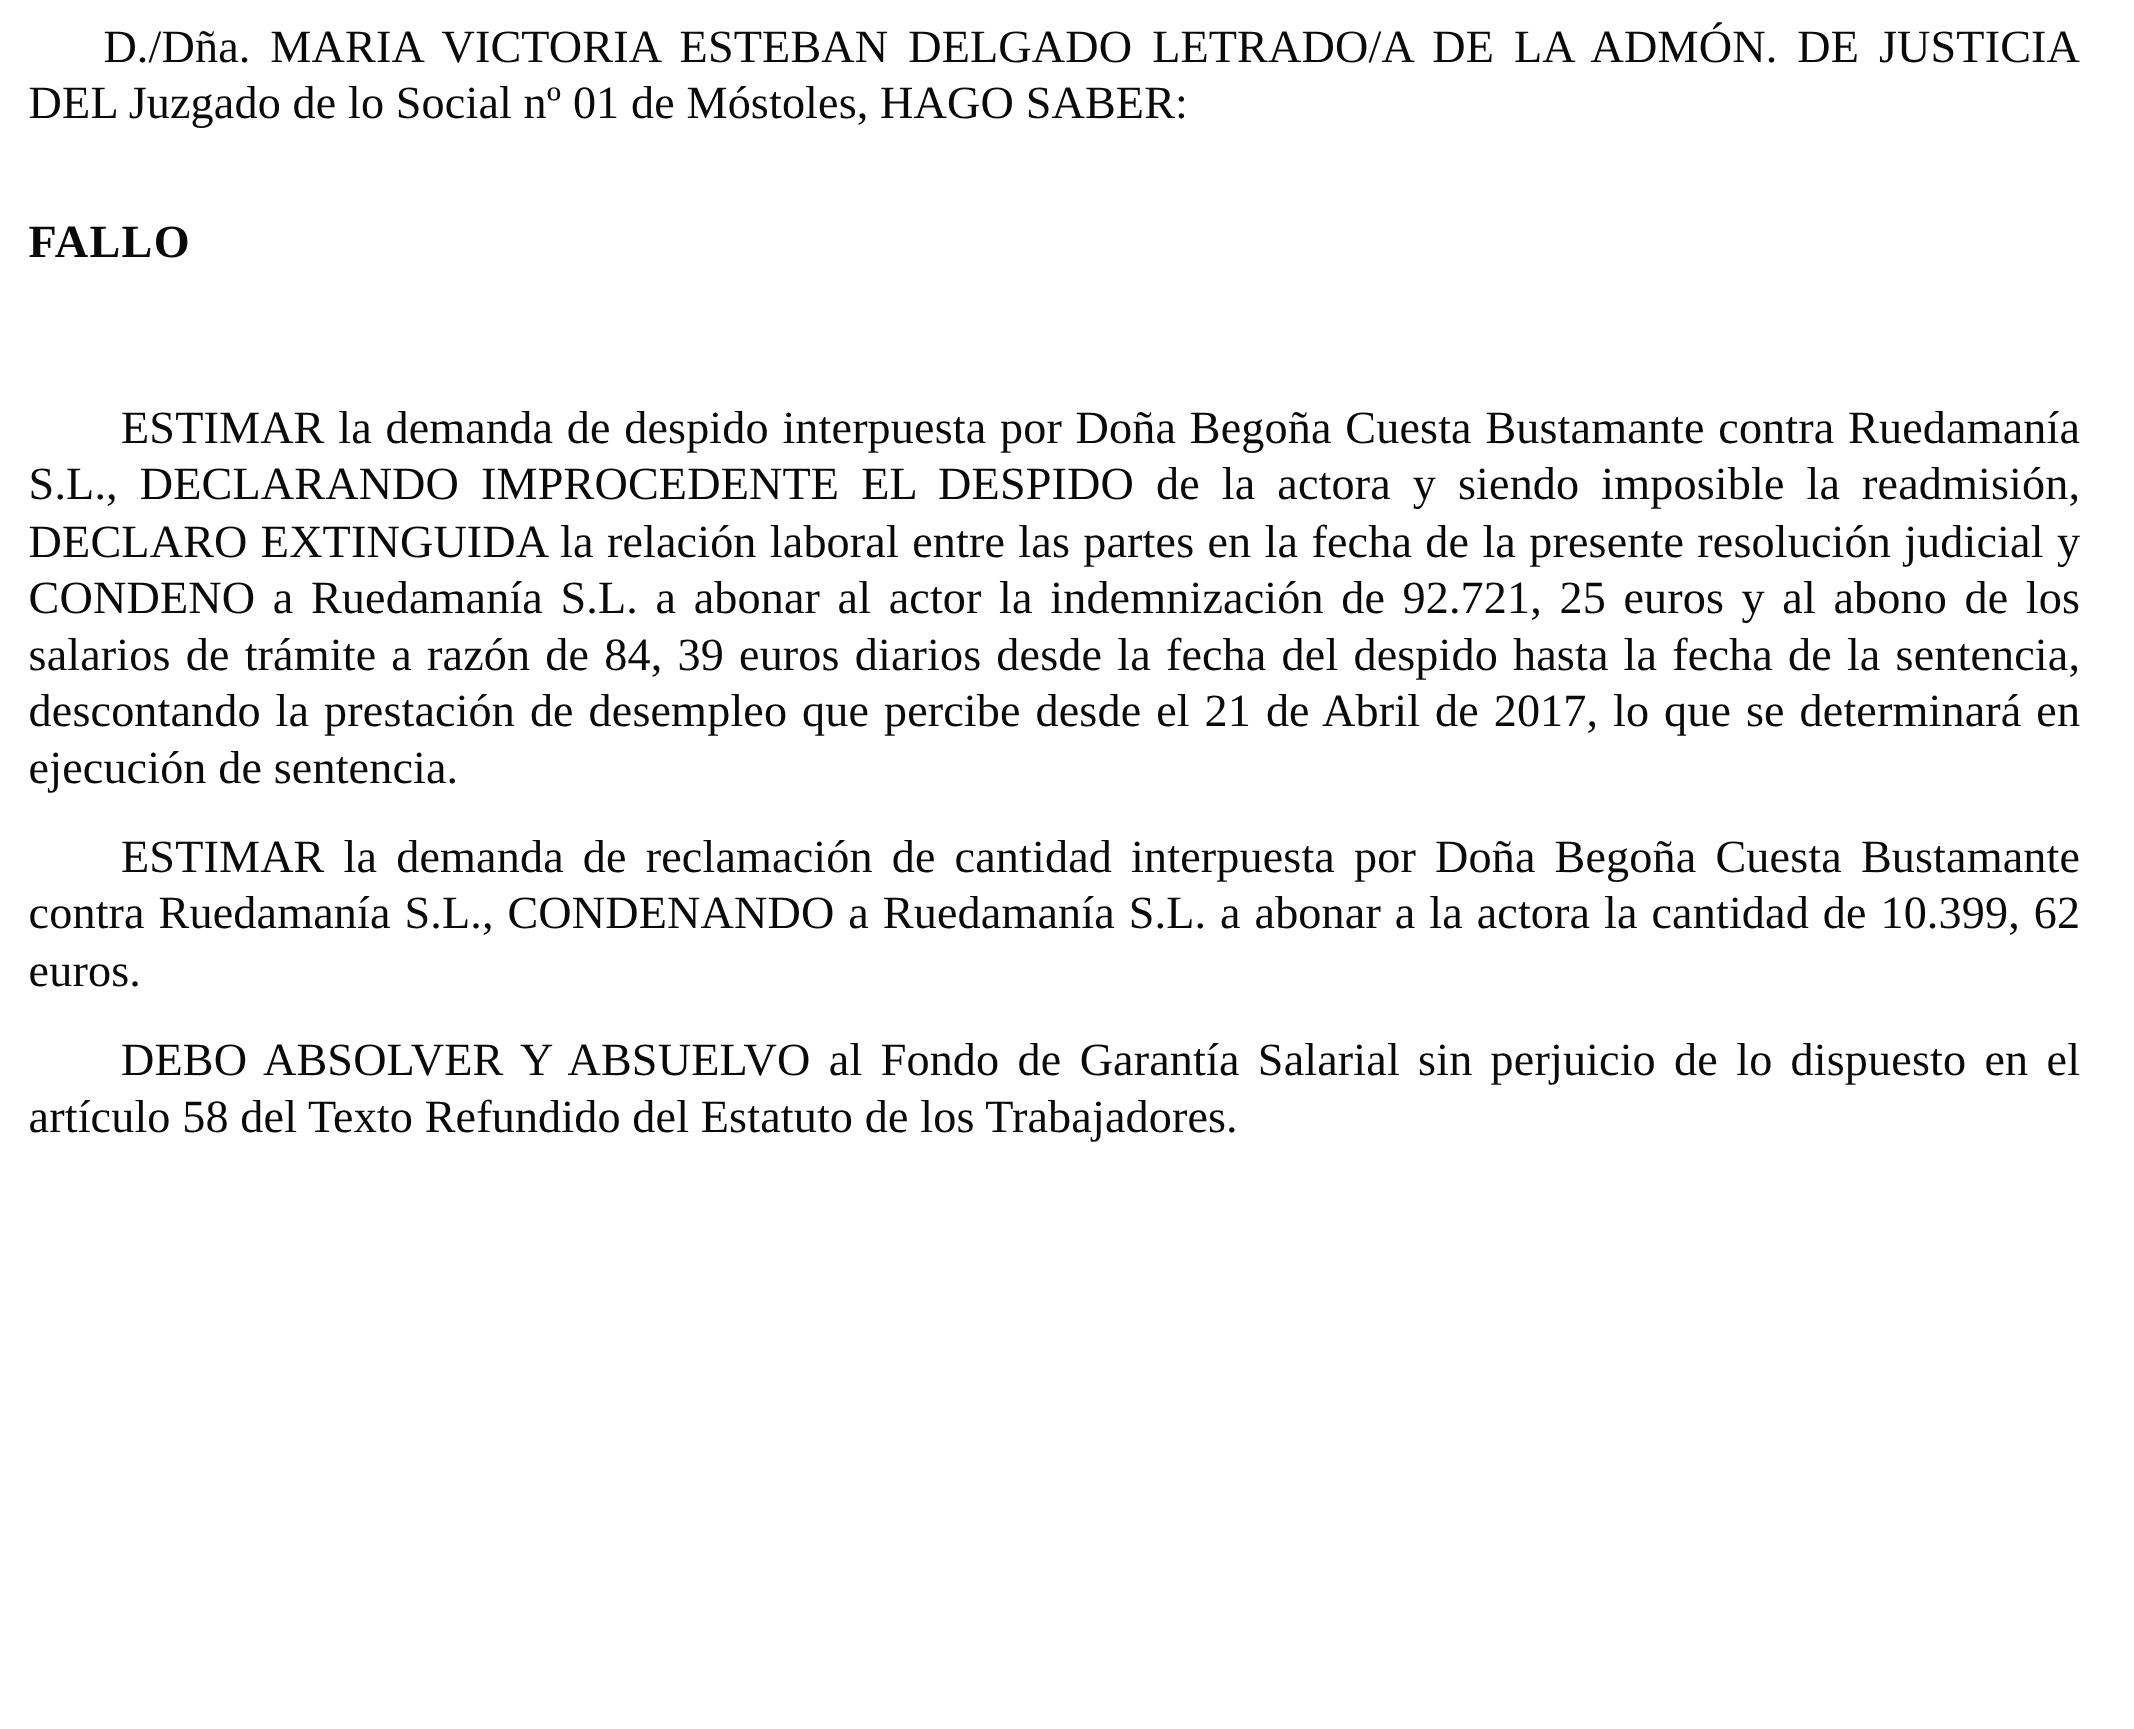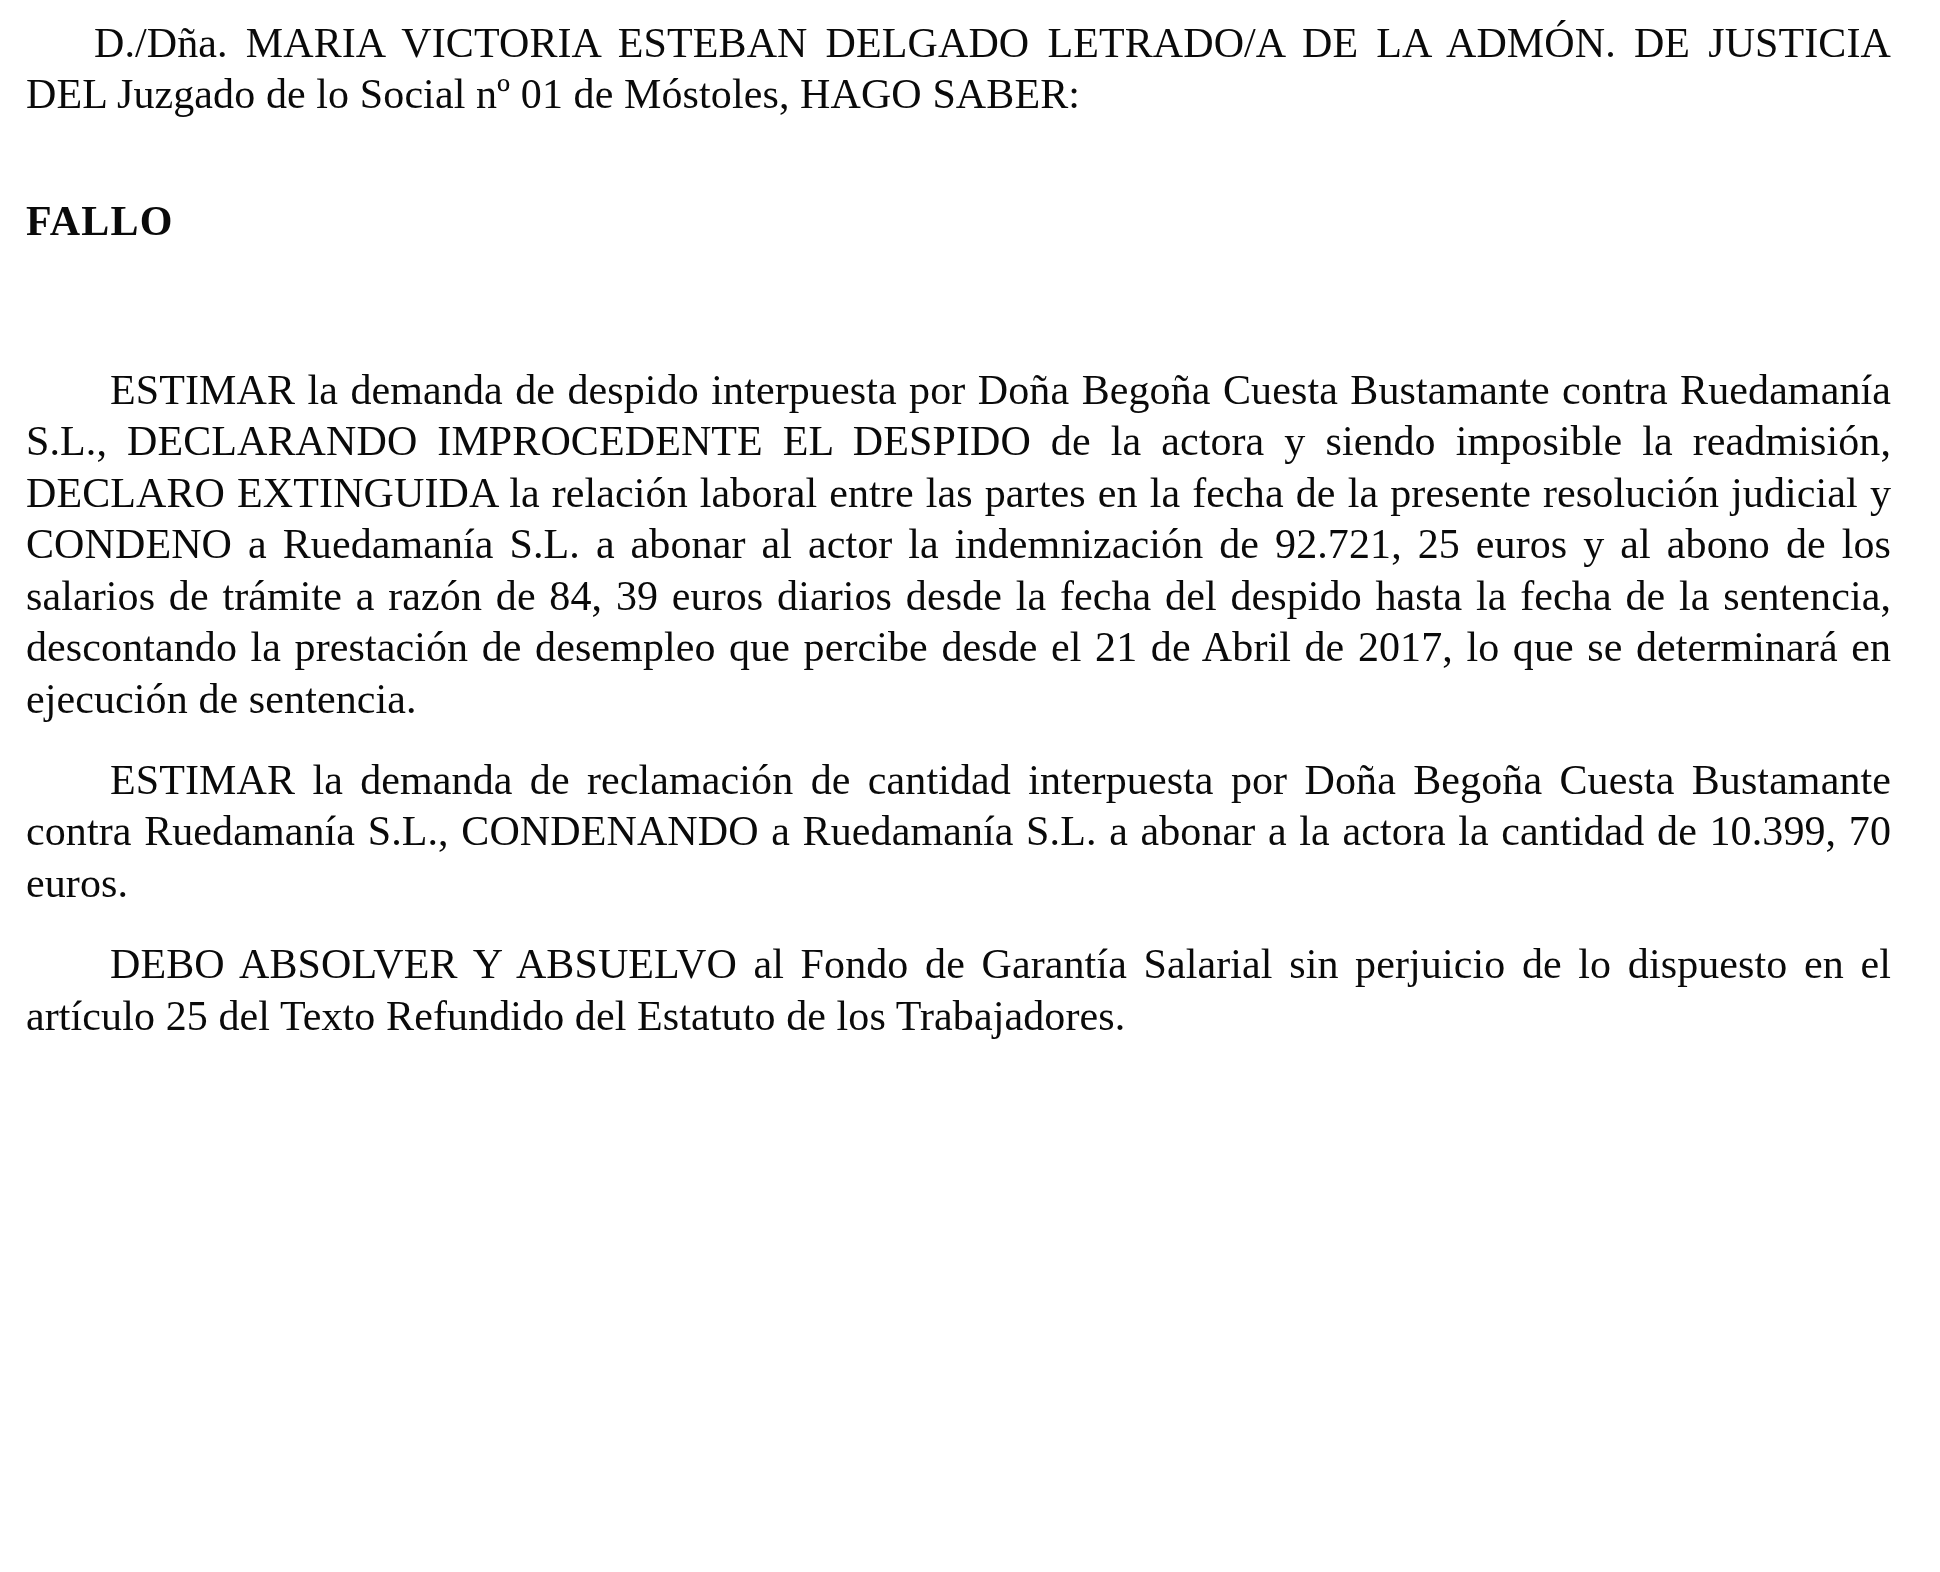--- a/index.html
+++ b/index.html
@@ -58,18 +58,18 @@
 
 
   <div class="heading-wrap">
     <p class="heading">FALLO</p>
   </div>
 
   <div class="spacer-after-heading"></div>
 
   <p class="para indent">ESTIMAR la demanda de despido interpuesta por Doña Begoña Cuesta Bustamante contra Ruedamanía S.L., DECLARANDO IMPROCEDENTE EL DESPIDO de la actora y siendo imposible la readmisión, DECLARO EXTINGUIDA la relación laboral entre las partes en la fecha de la presente resolución judicial y CONDENO a Ruedamanía S.L. a abonar al actor la indemnización de 92.721, 25 euros y al abono de los salarios de trámite a razón de 84, 39 euros diarios desde la fecha del despido hasta la fecha de la sentencia, descontando la prestación de desempleo que percibe desde el 21 de Abril de 2017, lo que se determinará en ejecución de sentencia.</p>
 
-  <p class="para indent block-gap-md">ESTIMAR la demanda de reclamación de cantidad interpuesta por Doña Begoña Cuesta Bustamante contra Ruedamanía S.L., CONDENANDO a Ruedamanía S.L. a abonar a la actora la cantidad de 10.399, 70 euros.</p>
+  <p class="para indent block-gap-md">ESTIMAR la demanda de reclamación de cantidad interpuesta por Doña Begoña Cuesta Bustamante contra Ruedamanía S.L., CONDENANDO a Ruedamanía S.L. a abonar a la actora la cantidad de 10.399, 62 euros.</p>
 
-  <p class="para indent block-gap-md">DEBO ABSOLVER Y ABSUELVO al Fondo de Garantía Salarial sin perjuicio de lo dispuesto en el artículo 25 del Texto Refundido del Estatuto de los Trabajadores.</p>
+  <p class="para indent block-gap-md">DEBO ABSOLVER Y ABSUELVO al Fondo de Garantía Salarial sin perjuicio de lo dispuesto en el artículo 58 del Texto Refundido del Estatuto de los Trabajadores.</p>
 
 
 </div>
 
 </body></html>

